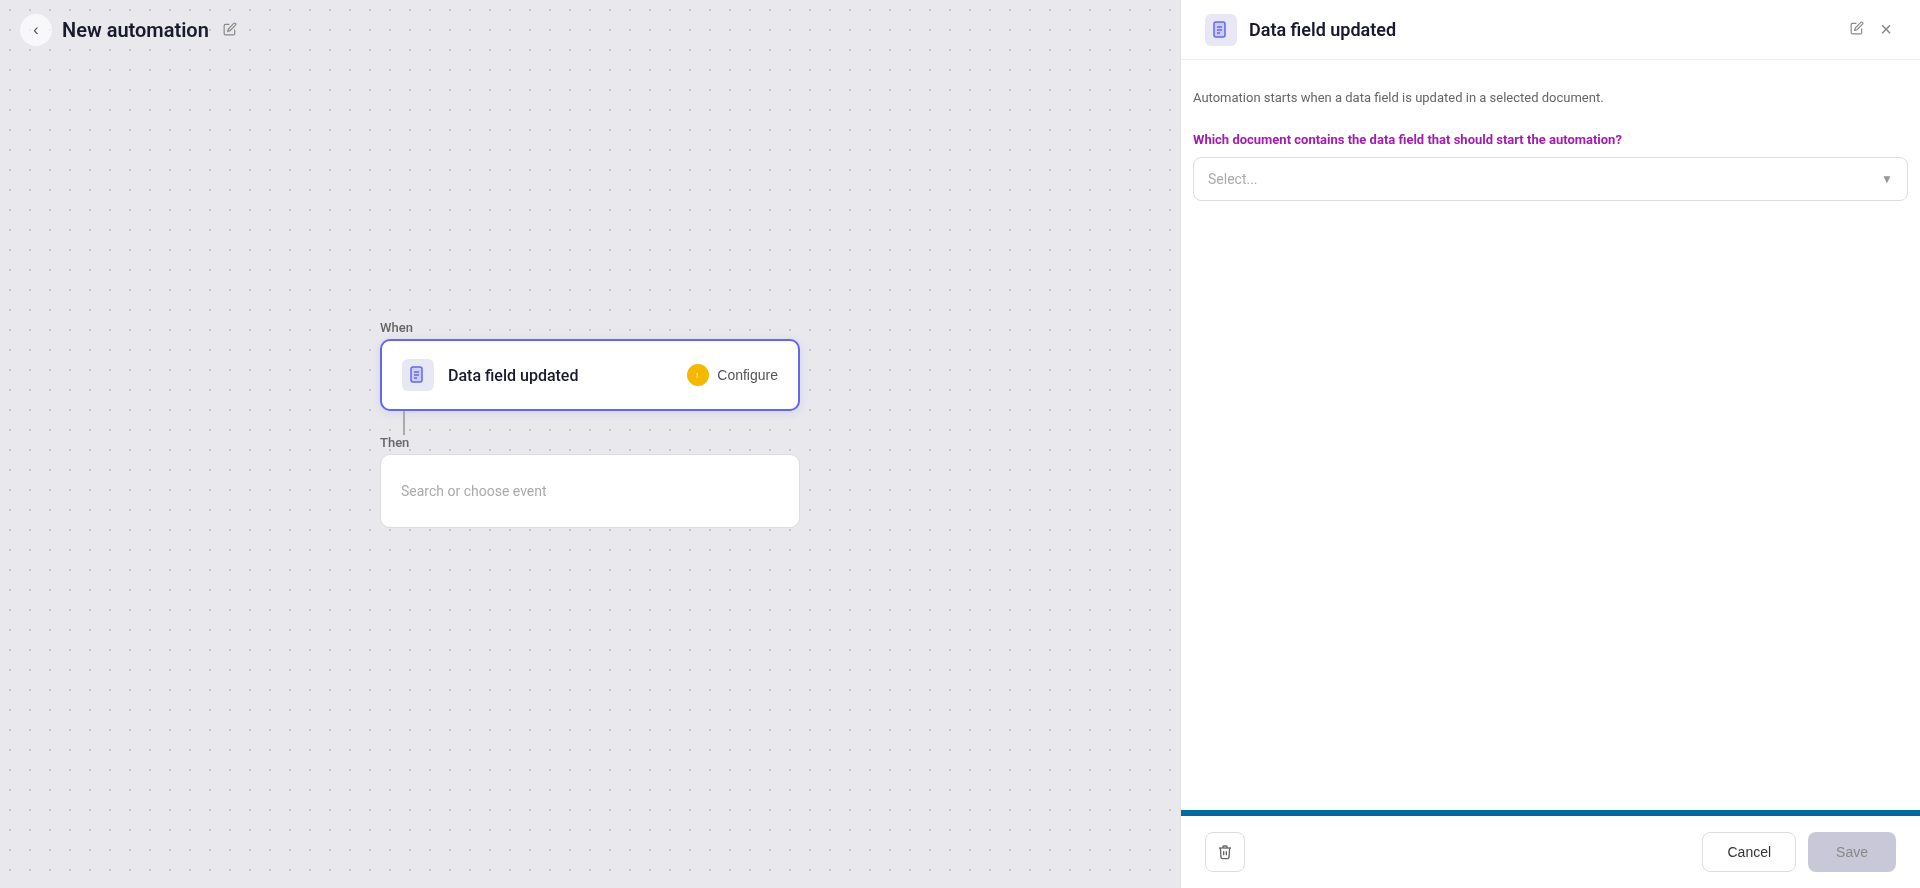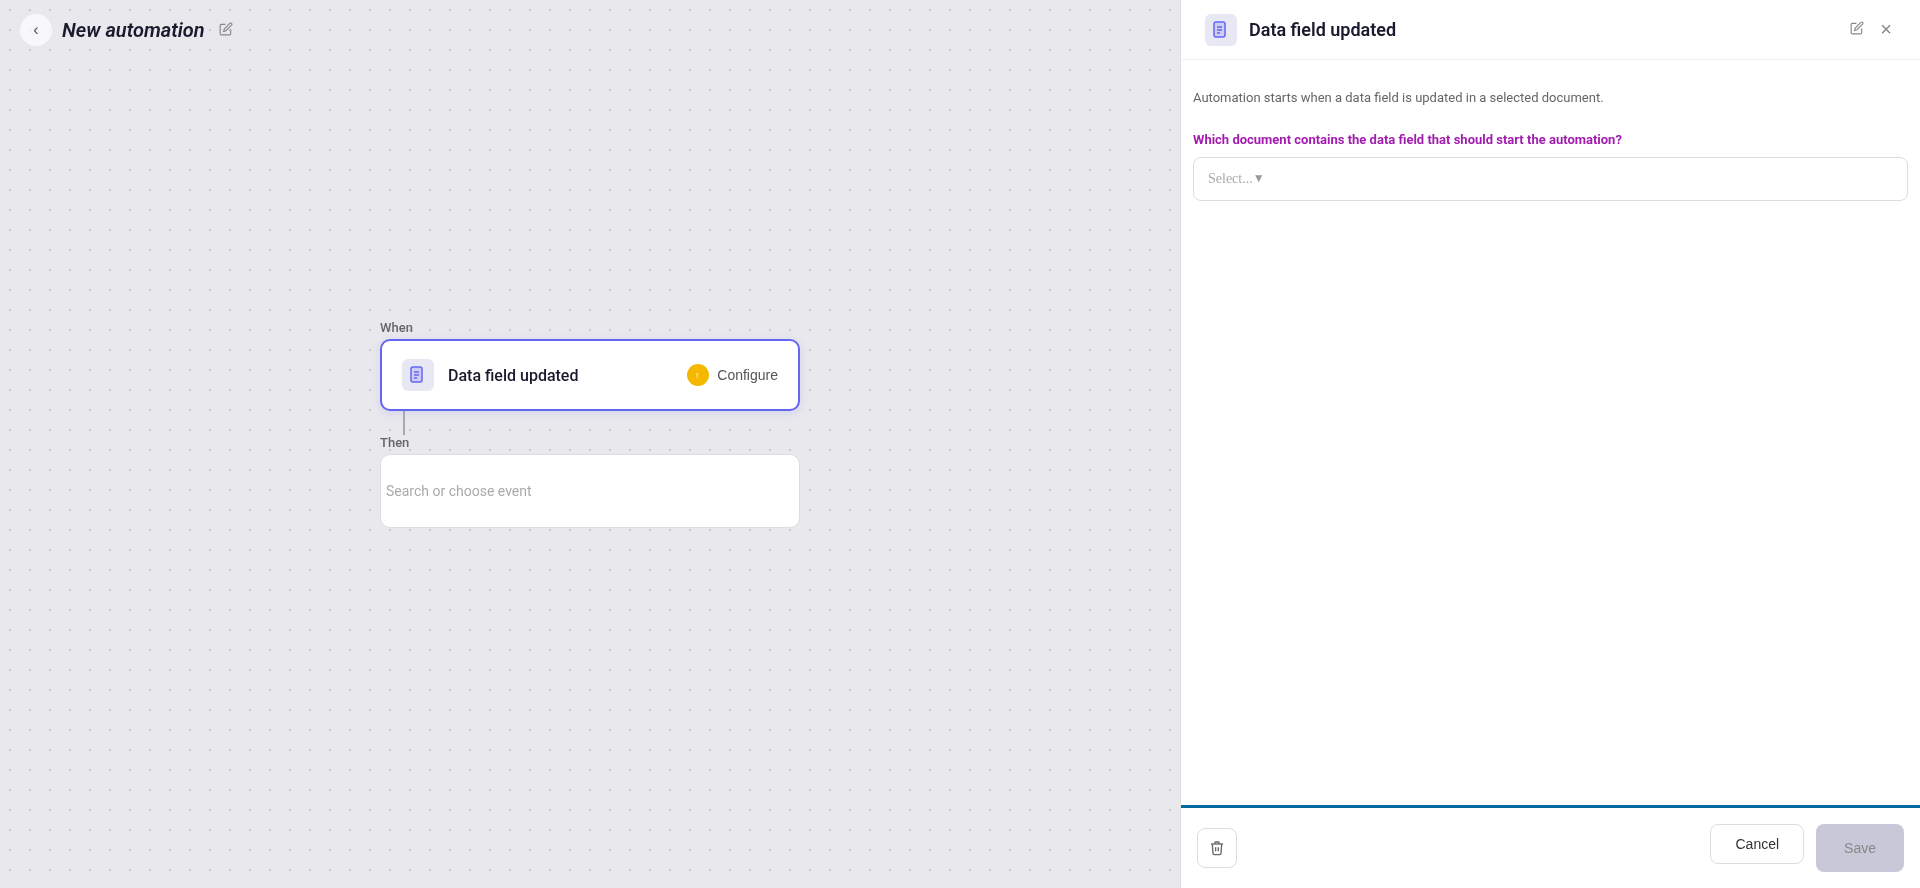--- a/index.html
+++ b/index.html
@@ -42,21 +42,20 @@
       align-items: center;
       justify-content: center;
       color: #555;
       font-size: 16px;
     }
 
     .automation-title {
       font-size: 20px;
       font-weight: 600;
       color: #1a1a2e;
-      font-style: italic;
     }
 
     .edit-icon-btn {
       background: none;
       border: none;
       cursor: pointer;
       color: #888;
       font-size: 14px;
       padding: 4px;
     }
@@ -146,21 +145,21 @@
     }
 
     .then-section {
     }
 
     .event-card {
       width: 420px;
       background: white;
       border: 1.5px solid #ddd;
       border-radius: 10px;
-      padding: 28px 5px;
+      padding: 28px 20px;
       display: flex;
       align-items: center;
       cursor: pointer;
     }
 
     .event-placeholder {
       font-size: 14px;
       color: #aaa;
     }
 
@@ -243,33 +242,32 @@
       width: 100%;
       height: 44px;
       border: 1.5px solid #ddd;
       border-radius: 8px;
       padding: 0 14px;
       font-size: 14px;
       color: #aaa;
       background: white;
       display: flex;
       align-items: center;
-      justify-content: flex-start;
-      cursor: pointer;
-      font-family: Liberation Serif, serif;
+      justify-content: space-between;
+      cursor: pointer;
     }
 
     .select-chevron {
       color: #999;
       font-size: 12px;
     }
 
     .right-footer {
-      padding: 16px 16px;
-      border-top: 3px solid #0369a1;
+      padding: 16px 24px;
+      border-top: 6px solid #0369a1;
       display: flex;
       align-items: center;
       justify-content: space-between;
     }
 
     .delete-btn {
       width: 40px;
       height: 40px;
       border: 1.5px solid #ddd;
       border-radius: 8px;
@@ -293,21 +291,21 @@
       border: 1.5px solid #ddd;
       border-radius: 8px;
       background: white;
       cursor: pointer;
       font-size: 14px;
       color: #333;
       font-weight: 500;
     }
 
     .save-btn {
-      height: 48px;
+      height: 40px;
       padding: 0 28px;
       border: none;
       border-radius: 8px;
       background: #c8c8d8;
       cursor: pointer;
       font-size: 14px;
       color: #888;
       font-weight: 500;
     }
 

